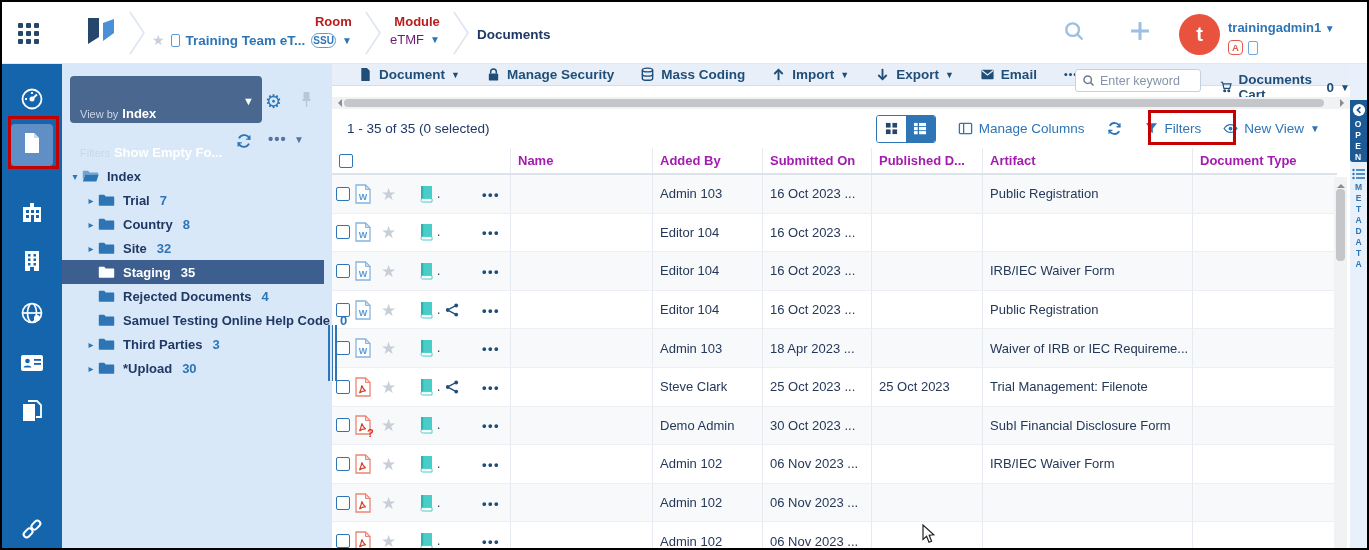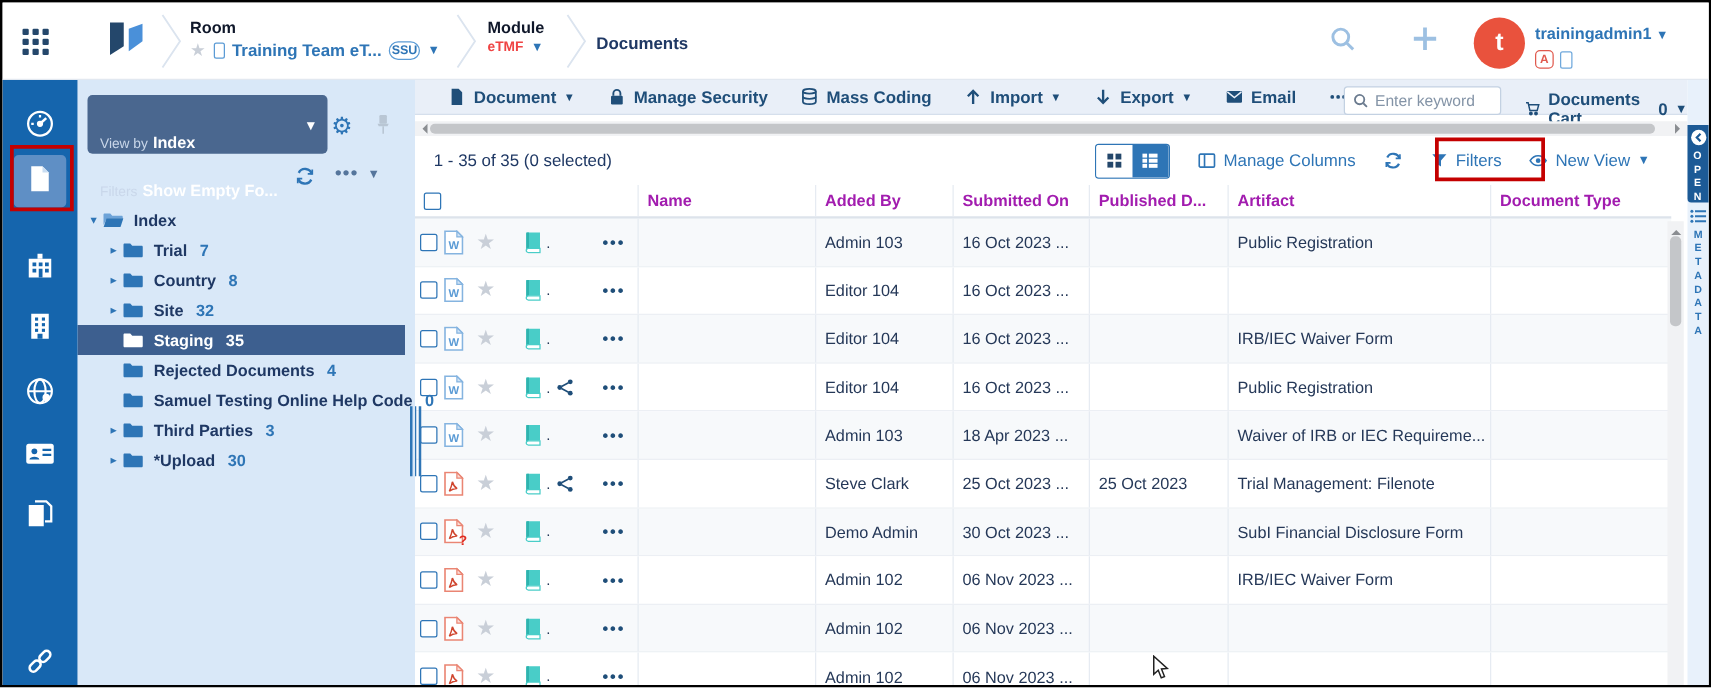--- a/index.html
+++ b/index.html
@@ -7,28 +7,28 @@
   body { font-family:"Liberation Sans","DejaVu Sans",sans-serif; background:#fff; }
   .screen { position:relative; width:1369px; height:550px; border:2px solid #000; background:#fff; overflow:hidden; }
 
   
   .top-header { position:absolute; left:0; top:0; width:100%; height:62px; background:#fff; border-bottom:1px solid #e2e8f0; z-index:5; }
   .menu-grid { position:absolute; left:16px; top:21px; width:27px; height:21px; display:grid; grid-template-columns:repeat(3,5px); grid-template-rows:repeat(3,5px); gap:3px; cursor:pointer; }
   .menu-grid span { background:#24476b; border-radius:1px; }
   .logo { position:absolute; left:84px; top:15px; }
   .crumb-sep { position:absolute; top:8px; width:22px; height:46px; }
   .crumb-sep svg { width:22px; height:46px; }
-  .crumb-label { font-size:13px; font-weight:bold; color:#0f172a; }
+  .crumb-label { font-size:13px; font-weight:bold; color:#b91c1c;text-align:right; }
   .crumb-value { display:flex; align-items:center; gap:6px; margin-top:3px; }
   .room-group { position:absolute; left:150px; top:12px; }
   .room-name { font-size:13.5px; font-weight:bold; color:#2e75b6; }
   .ssu-pill { font-size:10px; font-weight:bold; color:#2e75b6; border:1.5px solid #5b9bd5; border-radius:10px; padding:1px 1px; }
   .caret { color:#2e75b6; font-size:10px; }
   .module-group { position:absolute; left:388px; top:12px; }
-  .module-value { font-size:11px; font-weight:bold; color:#ef4444; }
+  .module-value { font-size:13px; font-weight:normal; color:#701a75; }
   .page-title { position:absolute; left:475px; top:25px; font-size:13.5px; font-weight:600; color:#1f3864; }
   .hdr-icons { position:absolute; right:150px; top:18px; display:flex; gap:44px; color:#9dc0e2; }
   .hdr-icons .hicon { width:22px; height:22px; cursor:pointer; }
   .avatar { position:absolute; left:1177px; top:12px; width:41px; height:41px; border-radius:50%; background:#e9523d; color:#fff; font-size:20px; font-weight:bold; display:flex; align-items:center; justify-content:center; cursor:pointer; }
   .user-block { position:absolute; left:1226px; top:16px; }
   .user-name { font-size:13px; font-weight:600; color:#2e75b6; cursor:pointer; }
   .user-badges { display:flex; gap:5px; margin-top:4px; align-items:center; }
   .badge-a { width:15px; height:15px; border:1.6px solid #e05a4e; border-radius:4px; color:#e05a4e; font-size:9.5px; font-weight:bold; display:flex; align-items:center; justify-content:center; }
   .badge-device { width:10px; height:14px; border:1.5px solid #6fa8dc; border-radius:2px; }
   .star-gray { color:#c9cfd8; font-size:14px; }
@@ -61,21 +61,21 @@
   .tree-item .tcount { margin-left:10px; color:#2e75b6; font-weight:600; }
   .tree-item.lvl0 { padding-left:6px; }
   .tree-item.lvl1 { padding-left:22px; }
   .tree-item.selected { background:#3d5f8f; color:#fff; margin-right:8px; }
   .tree-item.selected .tcount { color:#fff; }
   .splitter { position:absolute; left:266px; top:261px; width:9px; height:56px; display:flex; gap:2px; cursor:col-resize; }
   .splitter i { width:1.5px; background:#2e75b6; }
 
   
   .main { position:absolute; left:330px; top:62px; width:1018px; height:488px; background:#fff; }
-  .doc-toolbar { position:absolute; left:0; top:0; width:1018px; height:28px; background:#e9eff8; border-bottom:1px solid #d5dfec; display:flex; align-items:center; }
+  .doc-toolbar { position:absolute; left:0; top:0; width:1018px; height:22px; background:#e9eff8; border-bottom:1px solid #d5dfec; display:flex; align-items:center; }
   .tb-item { display:flex; align-items:center; gap:6px; color:#1f4e79; font-size:13.5px; font-weight:600; margin-left:26px; cursor:pointer; white-space:nowrap; }
   .tb-item svg { width:15px; height:15px; }
   .tb-item .caret { font-size:9px; }
   .kw-search { position:absolute; left:743px; top:5px; width:126px; height:23px; background:#fff; border:1px solid #c3d1e2; border-radius:3px; display:flex; align-items:center; padding:0 6px; gap:5px; }
   .kw-search input { border:none; outline:none; width:92px; font-size:12.5px; font-family:inherit; background:transparent; color:#5b6a7d; }
   .kw-search input::placeholder { color:#8494a7; }
   .cart-item { position:absolute; left:888px; top:8px; display:flex; align-items:center; gap:6px; color:#1f4e79; font-size:13.5px; font-weight:600; cursor:pointer; }
   .cart-item svg { width:16px; height:16px; }
 
   .hscroll { position:absolute; left:0; top:33px; width:1018px; height:12px; background:#f1f2f4; }

